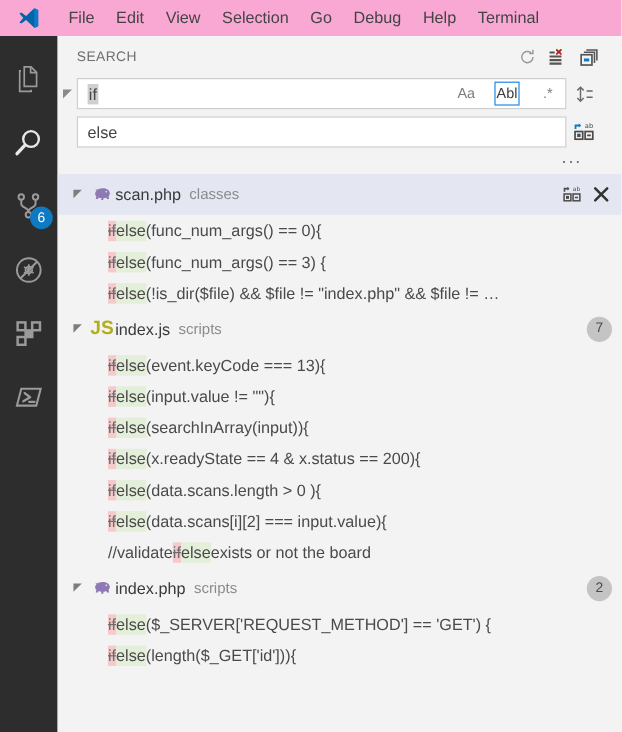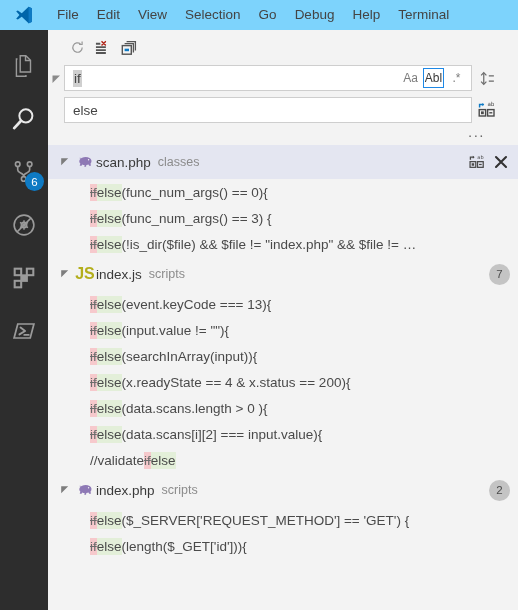--- a/index.html
+++ b/index.html
@@ -7,21 +7,21 @@
     width: 518px; height: 610px;
     overflow: hidden;
     background: #f3f3f3;
     font-family: "Liberation Sans", sans-serif;
     -webkit-font-smoothing: antialiased;
   }
 
   
   #menubar {
     height: 30px;
-    background: #7dd3fc;
+    background: #f9a8d4;
     display: flex;
     align-items: center;
     position: relative;
   }
   #logo-cell {
     width: 48px; height: 30px;
     display: flex; align-items: center; justify-content: center;
   }
   .menu-item {
     font-size: 13.5px;
@@ -108,21 +108,21 @@
     font-size: 13.5px;
     color: #444;
     flex: 1 1 auto;
     white-space: nowrap; overflow: hidden;
   }
   .tb-text.selected-text {
     flex: 0 0 auto;
     background: #cfcfcf;
     padding: 1px 1px;
   }
-  .tb-actions { display: flex; align-items: center; gap: 2px; }
+  .tb-actions { display: flex; align-items: center; gap: 13px; }
   .tb-toggle {
     width: 21px; height: 20px;
     display: flex; align-items: center; justify-content: center;
     font-size: 12px; color: #7c7c7c;
     border: 1px solid transparent;
     cursor: pointer;
   }
   .tb-toggle.active {
     border-color: #1e88e5;
     color: #3a3a3a;
@@ -286,20 +286,21 @@
         <path d="M7.2 6.5h15L18.8 19.5h-15z" fill="none" stroke="#9a9a9a" stroke-width="1.6"></path>
         <path d="M9.8 9.8 14 13l-5.2 3.2" fill="none" stroke="#9a9a9a" stroke-width="1.8" stroke-linecap="round" stroke-linejoin="round"></path>
         <path d="M13.3 16.6h4.1" stroke="#9a9a9a" stroke-width="1.8" stroke-linecap="round"></path>
       </svg>
     </div>
   </div>
 
   <div id="sidebar">
 
     <div id="view-header">
+      <span id="view-title">SEARCH</span>
 
       <span class="hdr-icon">
         <svg width="15" height="15" viewBox="0 0 16 16">
           <path d="M13 8A5 5 0 1 1 11.2 4.2" fill="none" stroke="#999" stroke-width="1.3"></path>
           <path d="M12.9 1.6v3.2H9.7" fill="none" stroke="#999" stroke-width="1.3"></path>
         </svg>
       </span>
 
       <span class="hdr-icon">
         <svg width="17" height="16" viewBox="0 0 18 16">
@@ -474,20 +475,21 @@
       <div class="match-row">
         <span class="m-pre"></span>
         <span class="m-del">if</span>
         <span class="m-ins">else</span>
         <span class="m-rest"> (data.scans[i][2] === input.value){</span>
       </div>
       <div class="match-row">
         <span class="m-pre">//validate </span>
         <span class="m-del">if</span>
         <span class="m-ins">else</span>
+        <span class="m-rest"> exists or not the board</span>
       </div>
 
       <div class="file-row">
         <span class="twisty">
           <svg width="11" height="11" viewBox="0 0 11 11">
               <path d="M1.2 1.2h7L1.2 8.2z" fill="#7d7d7d"></path>
             </svg>
         </span>
         <span class="file-icon">
           <svg width="17" height="14" viewBox="0 0 20 16">

